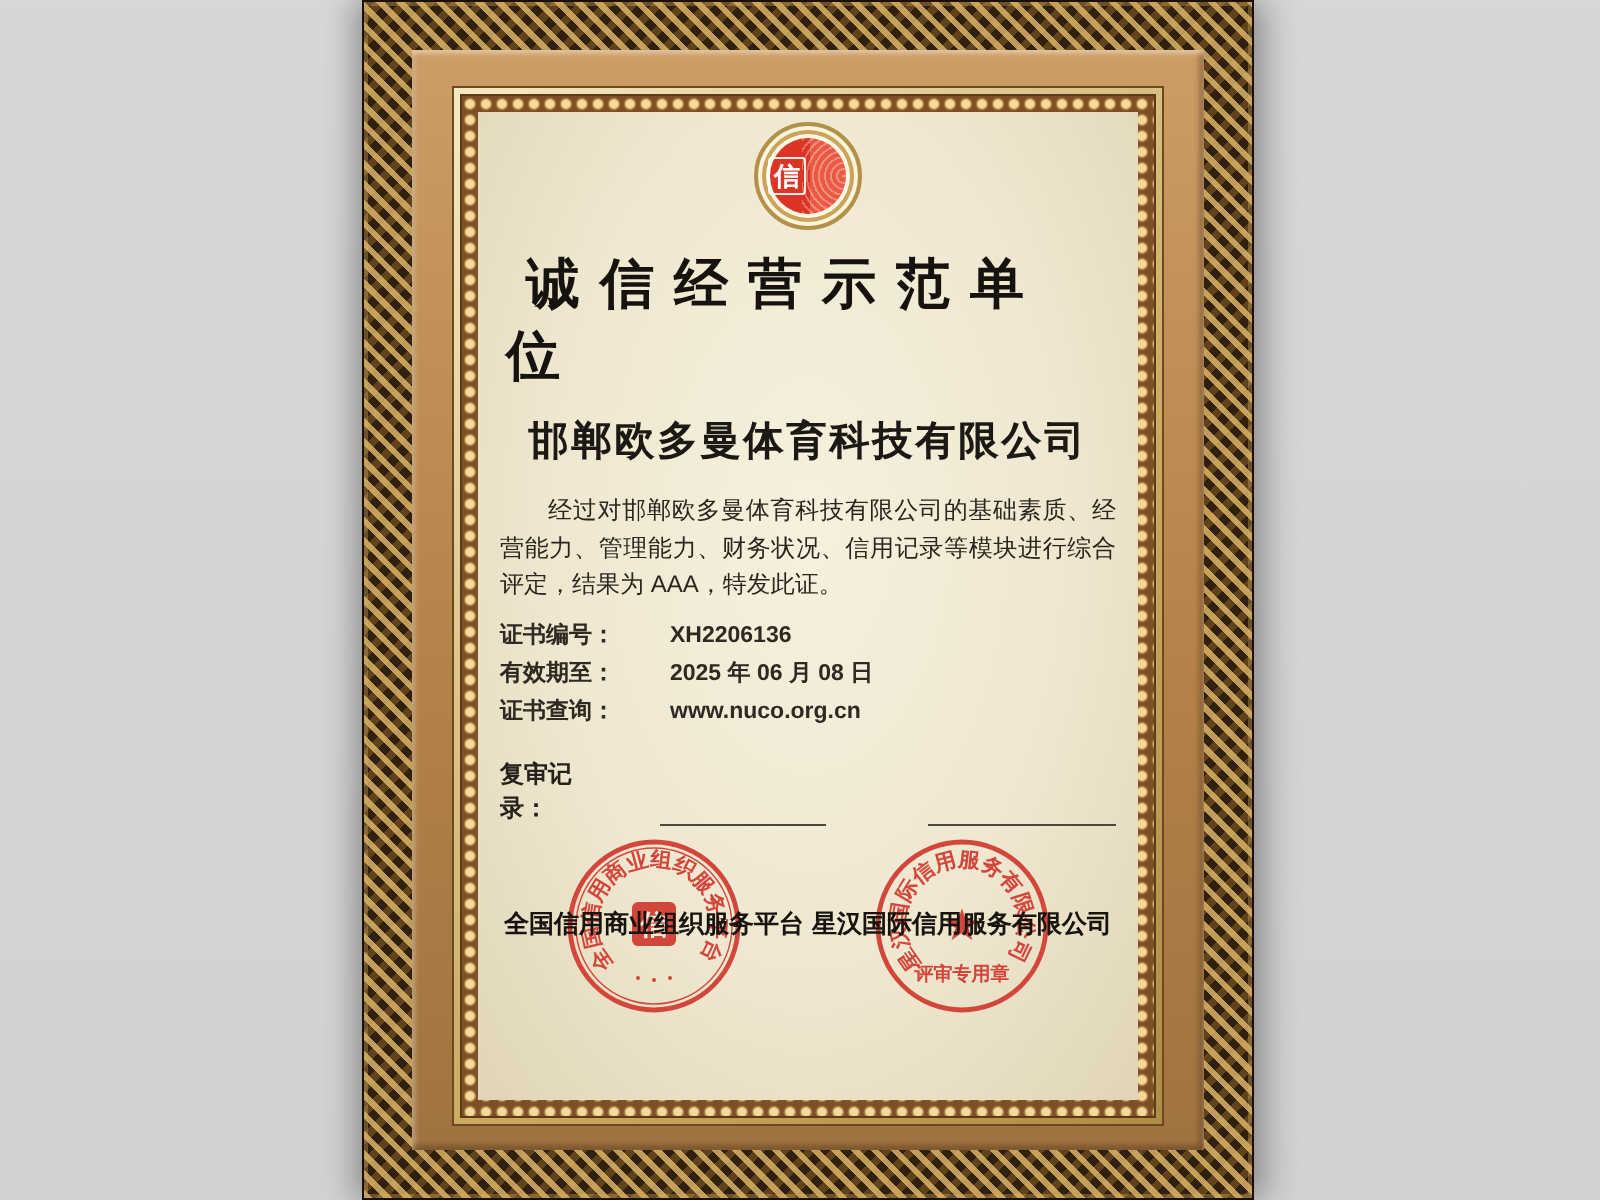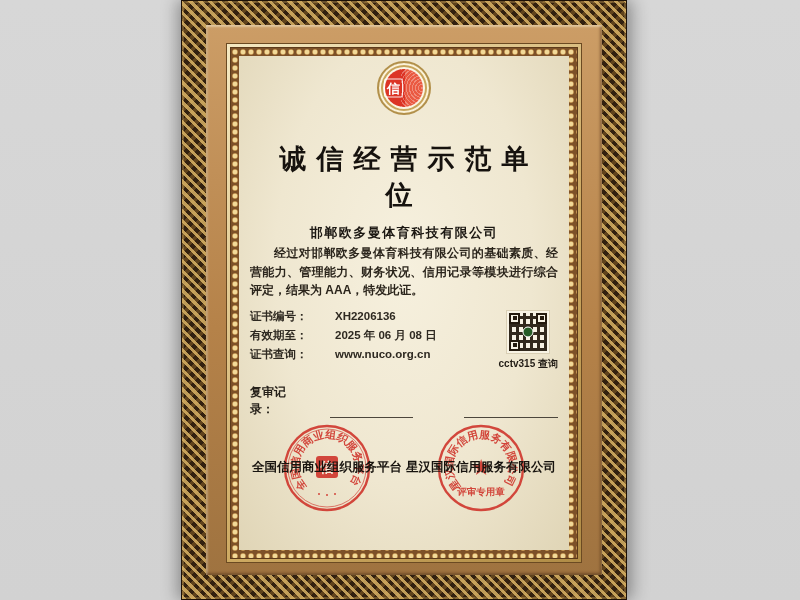--- a/index.html
+++ b/index.html
@@ -71,27 +71,27 @@
     content:""; position:absolute; right:-8px; top:0; width:30px; height:38px;
     background: repeating-radial-gradient(circle at 70% 50%, rgba(255,255,255,.30) 0 1px, rgba(0,0,0,0) 1px 3px);
   }
   .badge-glyph {
     position:absolute; left:5px; top:50%; transform:translateY(-50%);
     color:#fff; font-size:13px; font-weight:bold; line-height:1;
     border:1px solid rgba(255,255,255,.9); border-radius:2px; padding:2px 2px;
     z-index:2;
   }
   
-  .title   { margin-top:26px; font-size:27px; font-weight:bold; letter-spacing:10px; text-indent:10px; color:#16120e;text-align:center; }
-  .company { margin-top:11px; font-size:13px; font-weight:bold; letter-spacing:1.5px; color:#1c1813; }
+  .title   { margin-top:9px; font-size:27px; font-weight:bold; letter-spacing:10px; text-indent:10px; color:#16120e; }
+  .company { margin-top:11px; font-size:20px; font-weight:bold; letter-spacing:1.5px; color:#1c1813; }
   .code    { margin-top:9px; font-size:11px; font-weight:bold; color:#4a443a; }
   .rating  { margin-top:1px; font-size:40px; font-weight:bold; letter-spacing:3px; color:#e60000; line-height:1.05; }
   .statement {
-    margin-top:2px; width:308px; font-size:12px; line-height:1.55;
-    text-indent:2em; text-align:justify; font-weight:bold; color:#2b251c;
+    margin-top:12px; width:308px; font-size:12px; line-height:1.55;
+    text-indent:2em; text-align:justify; font-weight:normal; color:#2b251c;
   }
   
   .info-row { margin-top:7px; width:308px; display:flex; justify-content:space-between; }
   .details  { font-size:11.5px; font-weight:bold; color:#2e2921; }
   .detail-row { display:flex; line-height:19px; white-space:nowrap;gap:23px; }
   .detail-label { min-width:62px; }
   .qrs { display:flex; gap:13px; margin-top:3px; }
   .qr-wrap { text-align:center; }
   .qr {
     width:44px; height:44px; margin:0 auto; position:relative;
@@ -161,30 +161,20 @@
                   </div>
                 <div class="detail-row">
                     <span class="detail-label">证书查询：</span>
                     <span>www.nuco.org.cn</span>
                   </div>
                 <div class="detail-row">
                     <span class="detail-label"></span>
                   </div>
               </div>
               <div class="qrs">
-                <div class="qr-wrap">
-                  <div class="qr">
-                    <div class="qr-noise"></div>
-                    <div class="finder f-tl"></div>
-                    <div class="finder f-tr"></div>
-                    <div class="finder f-bl"></div>
-                    <div class="qr-logo logo-green"></div>
-                  </div>
-                  <div class="qr-caption">cctv315 查询</div>
-                </div>
               </div>
             </div>
 
             <div class="review-row">
               <span>复审记录：</span>
               <span class="review-line line1"></span>
               <span class="review-line line2"></span>
             </div>
 
             <div class="issuers">

